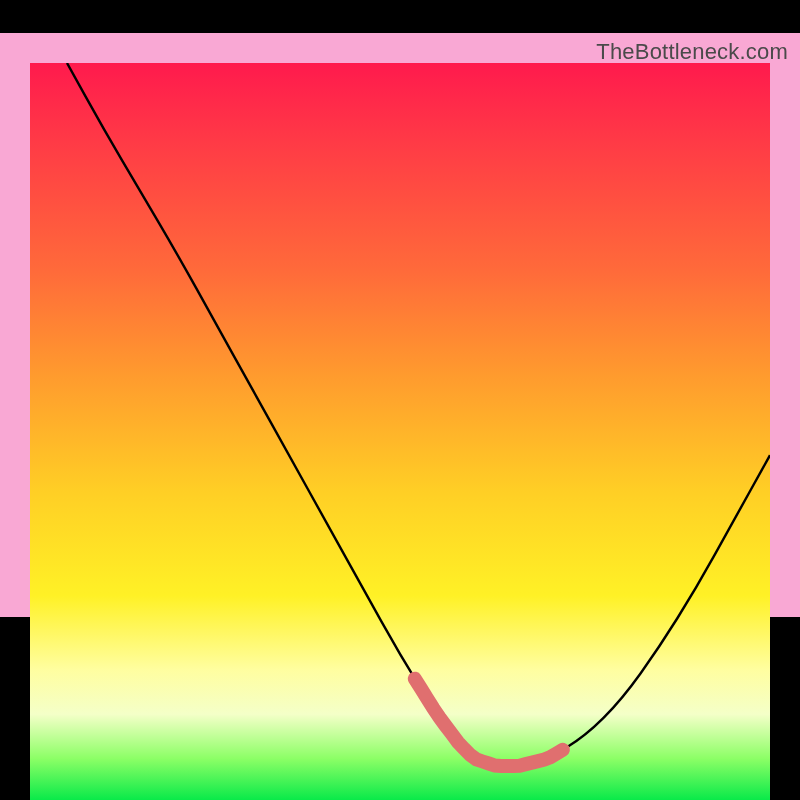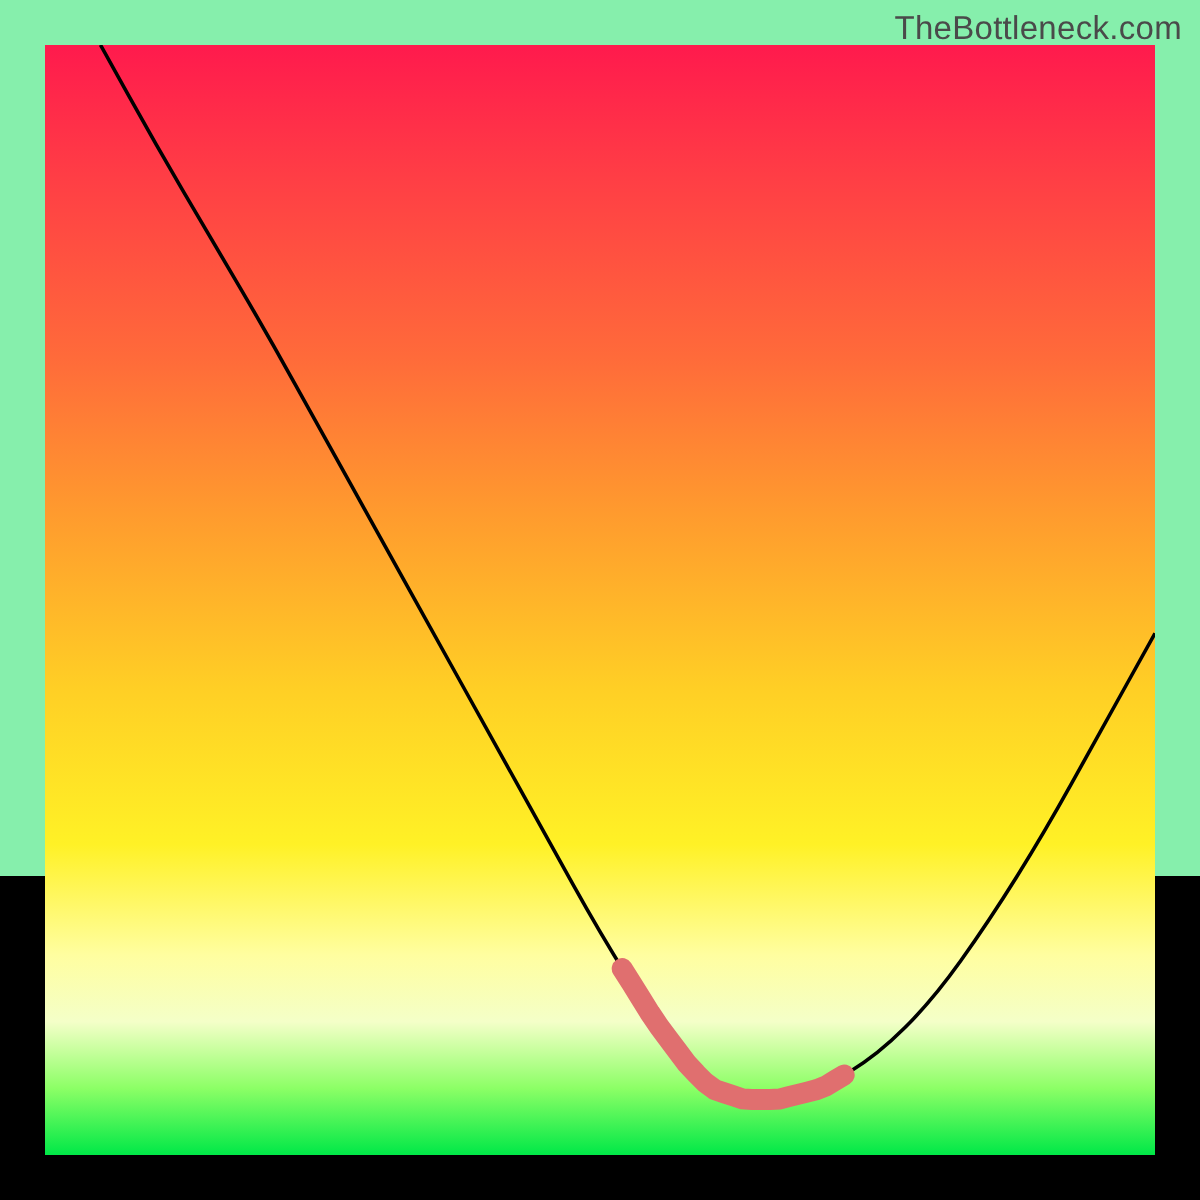--- a/index.html
+++ b/index.html
@@ -8,21 +8,22 @@
     width: 800px;
     height: 800px;
     overflow: hidden;
     background: #000;
     font-family: Arial, Helvetica, sans-serif;
   }
   .frame {
     position: relative;
     width: 800px;
     height: 584px;
-    background: #86efac;
+    background: #f9a8d4;
+    margin-top: 33px;
   }
   .plot-area {
     position: absolute;
     left: 30px;
     top: 30px;
     width: 740px;
     height: 740px;
     
     background: linear-gradient(to bottom,
       #ff1a4d 0%,

